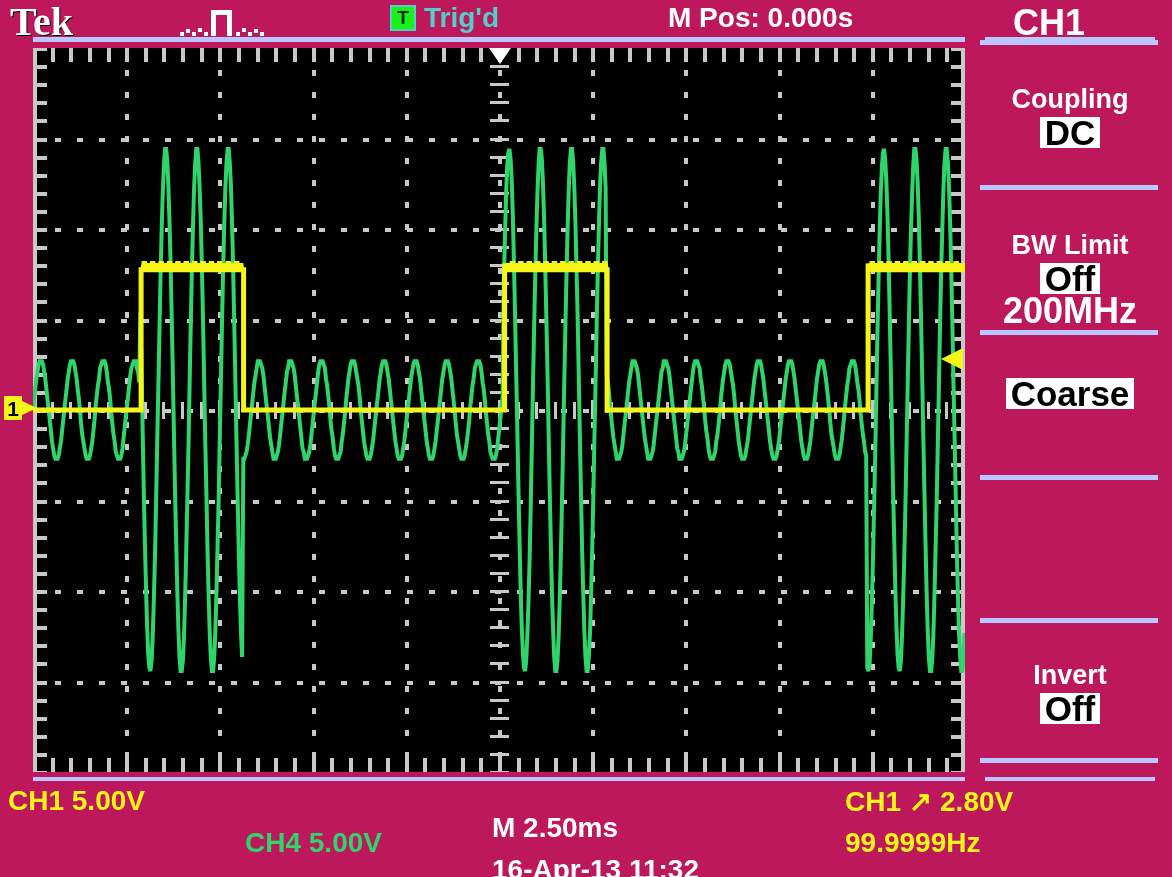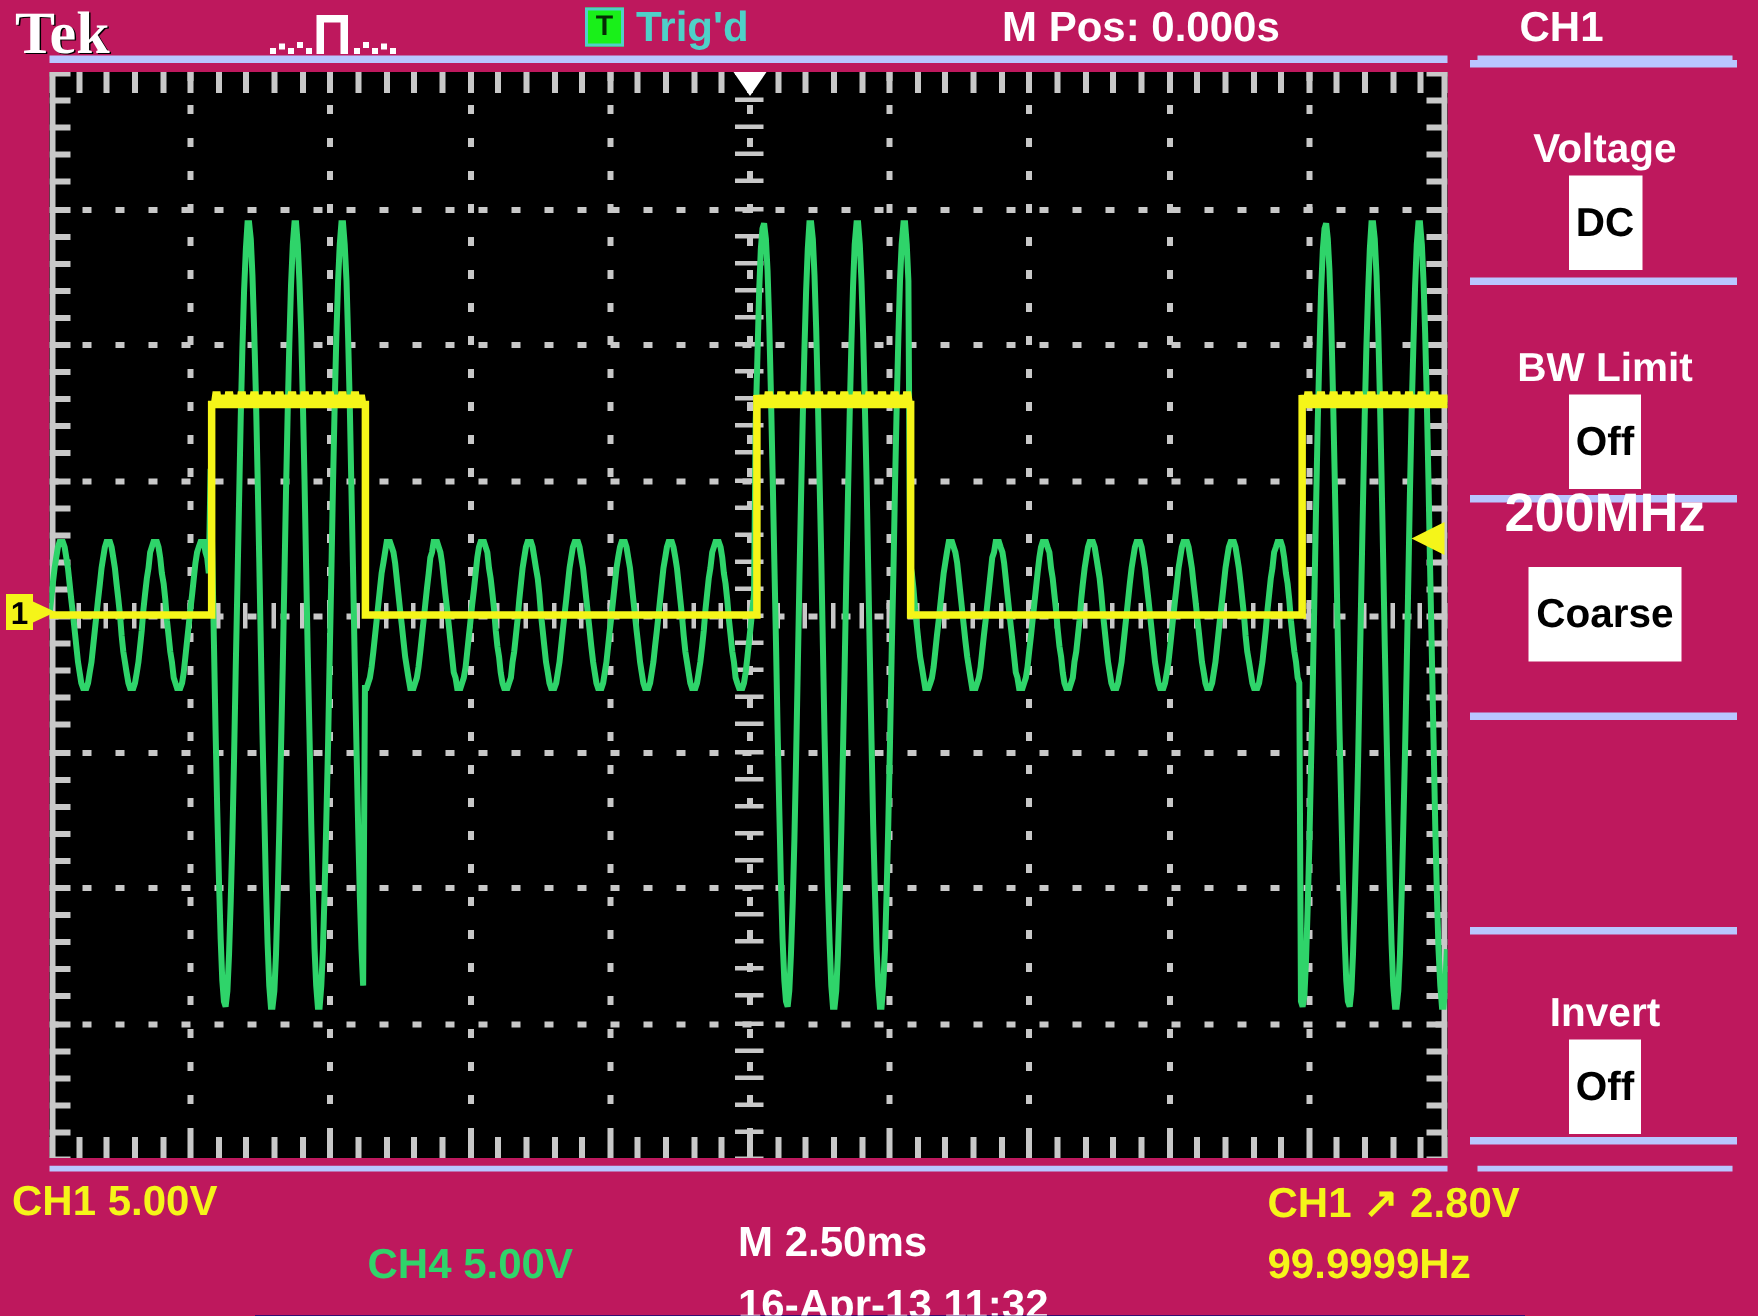--- a/index.html
+++ b/index.html
@@ -16,36 +16,36 @@
             text-shadow:1px 1px 0 #000;}
   #mini-wave{position:absolute;left:180px;top:8px;width:90px;height:30px;}
   #trig-box{position:absolute;left:390px;top:5px;width:26px;height:26px;
             background:#19f019;border:2px solid #4fd0c8;box-sizing:border-box;}
   #trig-box span{display:block;text-align:center;font-size:19px;font-weight:bold;
                  line-height:22px;color:#062b06;font-family:"Liberation Sans",sans-serif;}
   #trig-text{position:absolute;left:424px;top:2px;font-size:28px;color:#4fd0c8;
              font-weight:bold;letter-spacing:0px;}
   #mpos{position:absolute;left:668px;top:2px;font-size:28px;color:#ffffff;
         font-weight:bold;}
-  #ch1-title{position:absolute;left:1013px;top:2px;font-size:28px;color:#ffffff;
+  #ch1-title{position:absolute;left:1013px;top:2px;font-size:36px;color:#ffffff;
              font-weight:bold;}
 
   
   #grat{position:absolute;left:33px;top:48px;width:932px;height:724px;
         background:#000000;box-sizing:border-box;}
   #grat svg{display:block;}
 
   
   #menu{position:absolute;left:975px;top:40px;width:190px;height:740px;}
   .menu-sep{position:absolute;left:5px;width:178px;height:5px;background:#b9c6ff;}
   .menu-group{position:absolute;left:0;width:190px;text-align:center;}
   .menu-label{font-size:27px;color:#ffffff;font-weight:bold;line-height:31px;
               letter-spacing:0px;}
   .menu-val-box{display:inline-block;background:#ffffff;color:#000000;
-                font-size:27px;font-weight:bold;padding:16px 5px;line-height:31px;
+                font-size:35px;font-weight:bold;padding:0 5px;line-height:31px;
                 margin-top:2px;}
   .menu-sub{font-size:36px;color:#ffffff;font-weight:bold;line-height:31px;}
 
   
   #botbar{position:absolute;left:0;top:783px;width:1172px;height:94px;}
   .bot{position:absolute;font-size:28px;font-weight:bold;}
   .yel{color:#f5f519;}
   .grn{color:#2fd46a;}
   .wht{color:#ffffff;margin-top:27px;}
 
@@ -1011,21 +1011,21 @@
   <div id="menu">
 
     <div class="menu-sep" style="top:0px;"></div>
     <div class="menu-sep" style="top:145px;"></div>
     <div class="menu-sep" style="top:290px;"></div>
     <div class="menu-sep" style="top:435px;"></div>
     <div class="menu-sep" style="top:578px;"></div>
     <div class="menu-sep" style="top:718px;"></div>
 
     <div class="menu-group" style="top:44px;">
-      <div class="menu-label">Voltage</div>
+      <div class="menu-label">Coupling</div>
       <div class="menu-val-box">DC</div>
     </div>
 
     <div class="menu-group" style="top:190px;">
       <div class="menu-label">BW Limit</div>
       <div class="menu-val-box">Off</div>
       <div class="menu-sub">200MHz</div>
     </div>
 
     <div class="menu-group" style="top:336px;">

